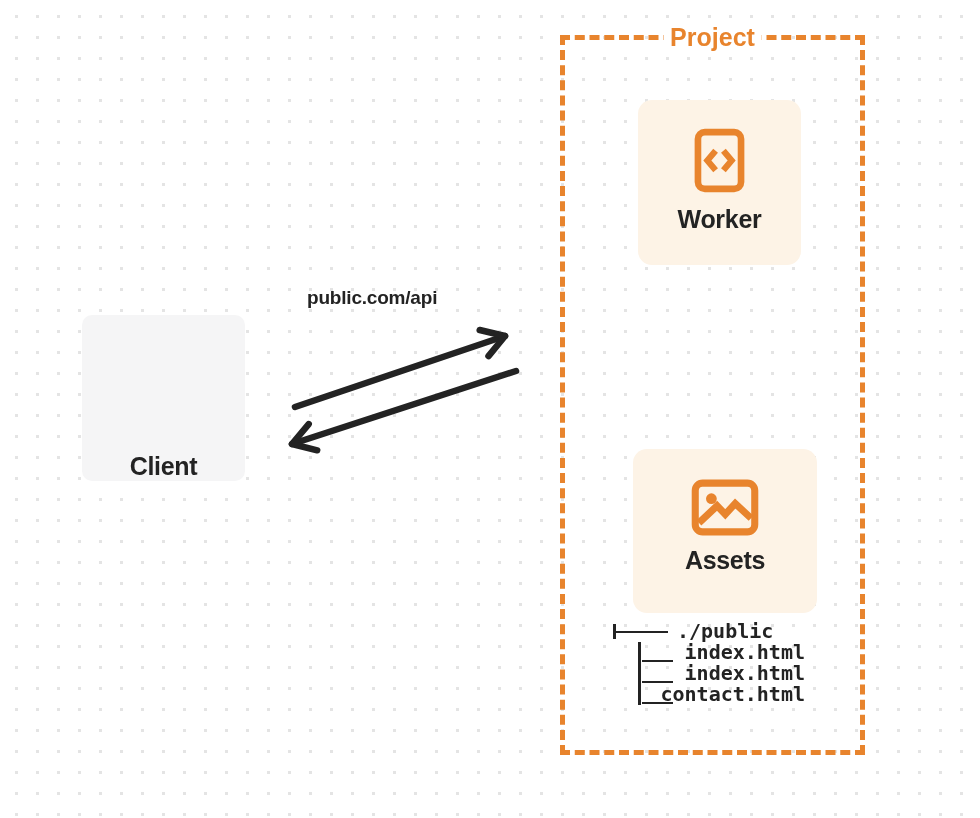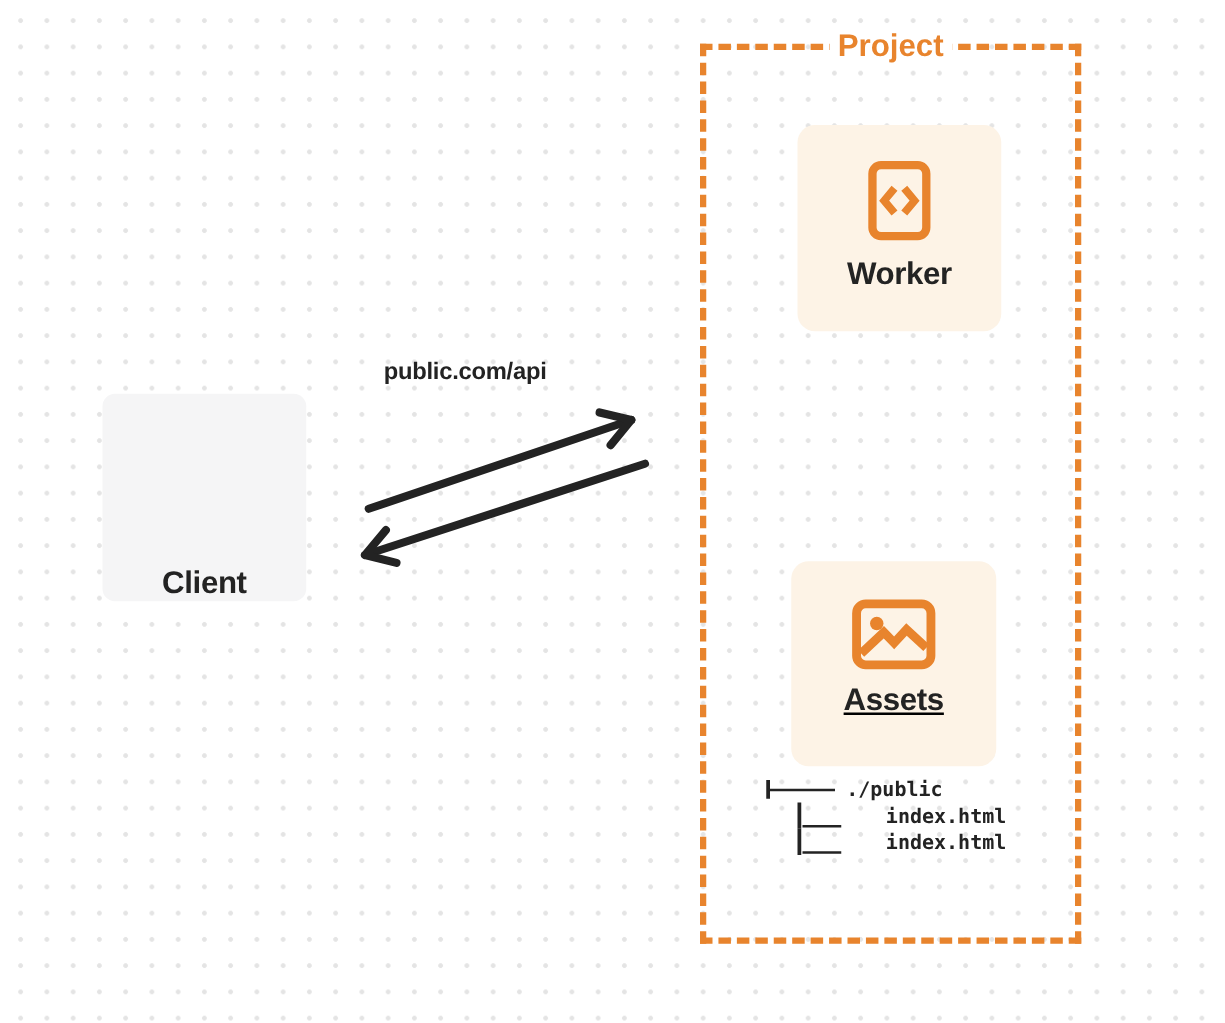--- a/index.html
+++ b/index.html
@@ -60,31 +60,31 @@
   }
 
   
   .card{
     position:absolute;
     background:var(--cream);
     border-radius:14px;
     display:flex;flex-direction:column;align-items:center;
   }
   .worker-card{left:73px;top:60px;width:163px;height:165px;}   
-  .assets-card{left:68px;top:409px;width:164px;height:164px;text-decoration:underline;}
+  .assets-card{left:68px;top:409px;width:184px;height:164px;}
   .card .icon{color:var(--orange);display:block;}
   .worker-card .icon{margin-top:26px;}
   .assets-card .icon{margin-top:30px;}
   .card .node-label{margin-top:10px;}
 
   
   .file-tree{
     position:absolute;left:48px;top:581px;width:192px;   
     font-family:"DejaVu Sans Mono", monospace;
-    font-size:16px;font-weight:700;color:var(--ink);
+    font-size:20px;font-weight:700;color:var(--ink);
   }
   .tree-row{position:relative;height:21px;line-height:21px;}
   .tree-row .tick{position:absolute;left:0;top:3px;width:2.5px;height:15px;background:var(--ink);}
   .tree-row .hline{position:absolute;left:1px;top:9.5px;width:54px;height:2.5px;background:var(--ink);}
   .tree-row .root-name{position:absolute;left:64px;top:0;}
   .tree-row .bar{position:absolute;left:25px;top:0;width:2.5px;height:21px;background:var(--ink);}
   .tree-row .bline{position:absolute;left:29px;top:17.5px;width:31px;height:2.5px;background:var(--ink);}
   .tree-row .file-name{position:absolute;right:0;top:0;}
 </style>
 </head>
@@ -141,16 +141,21 @@
       <div class="tree-row">
         <span class="bar"></span>
         <span class="bline"></span>
         <span class="file-name">index.html</span>
       </div>
       <div class="tree-row">
         <span class="bar"></span>
         <span class="bline"></span>
         <span class="file-name">index.html</span>
       </div>
+      <div class="tree-row">
+        <span class="bar"></span>
+        <span class="bline"></span>
+        <span class="file-name">contact.html</span>
+      </div>
     </div>
   </div>
 
 </div>
 
 </body></html>

